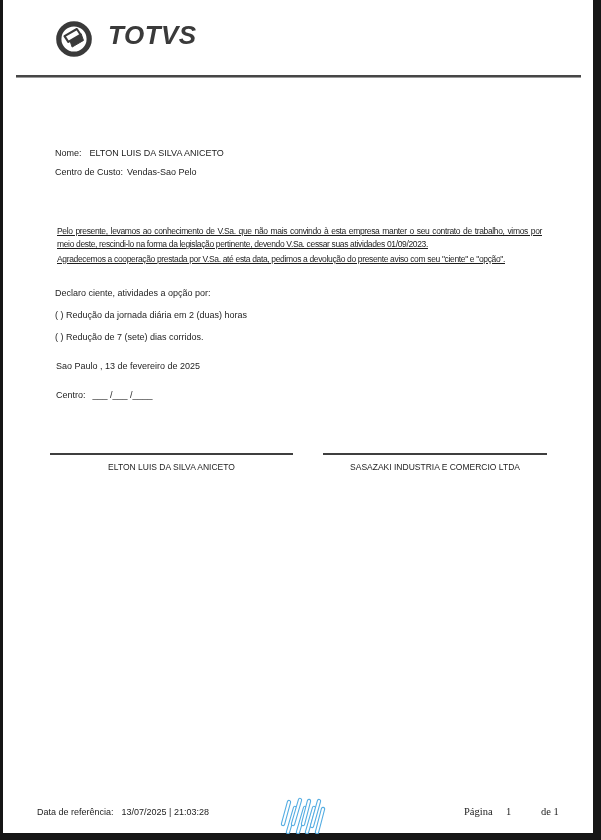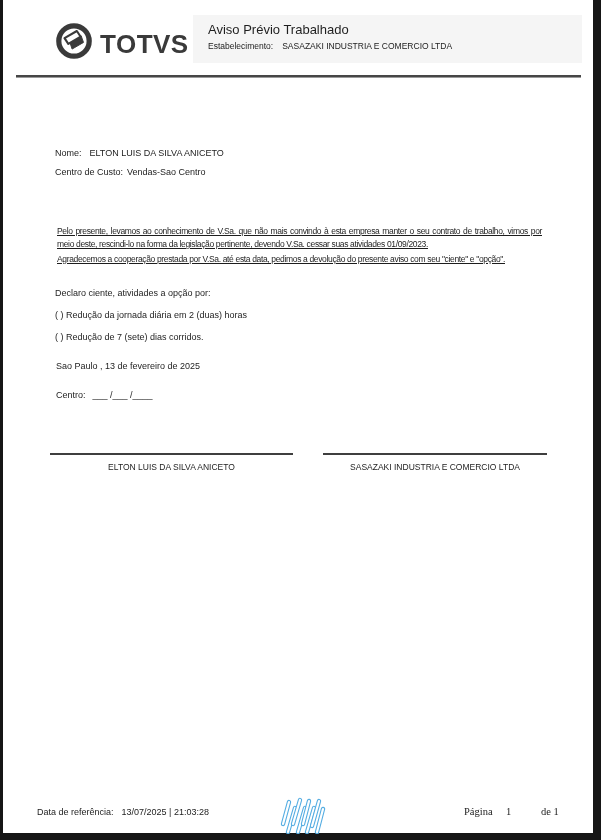--- a/index.html
+++ b/index.html
@@ -13,21 +13,21 @@
     color: #1d1d1d;
   }
   
   .border-left  { position: absolute; left: 0; top: 0; width: 3px; height: 840px; background: #161616; }
   .border-right { position: absolute; left: 593px; top: 0; width: 8px; height: 840px; background: #161616; }
   .border-bottom{ position: absolute; left: 0; top: 833px; width: 601px; height: 7px; background: #161616; }
 
   
   .logo {
     position: absolute; left: 55px; top: 20px; height: 40px;
-    display: flex; align-items: flex-end; gap: 7px;
+    display: flex; align-items: flex-start; gap: 15px; font-style: italic;
   }
   .logo-icon { width: 38px; height: 38px; display: block; }
   .logo-text {
     font-size: 26px; font-weight: 800; color: #3a3a3a; letter-spacing: 0.5px;
   }
   .title-box {
     position: absolute; left: 193px; top: 15px; width: 389px; height: 48px;
     background: #f5f5f5; box-sizing: border-box; padding: 7px 0 0 15px;
   }
   .report-title { font-size: 13px; font-weight: 500; color: #1f1f1f; }
@@ -83,35 +83,29 @@
 
   <div class="logo">
     <svg class="logo-icon" viewBox="0 0 40 40">
       <circle cx="20" cy="20" r="16" fill="#ffffff" stroke="#3a3a3a" stroke-width="5.5"></circle>
       <path d="M15.5 21 L27.5 14.5 L30 21.5 L18 28.5 Z" fill="#3a3a3a" stroke="#3a3a3a" stroke-linejoin="round"></path>
       <path d="M10 17 L23 9.5 L27 15.5 L14 23 Z" fill="#ffffff" stroke="#3a3a3a" stroke-width="2.2" stroke-linejoin="round"></path>
     </svg>
     <span class="logo-text">TOTVS</span>
   </div>
 
-  <div class="title-box">
-    <div class="report-title">Aviso Prévio Trabalhado</div>
-    <div class="estab-line">
-      <span class="estab-label">Estabelecimento:</span><span class="estab-value">SASAZAKI INDUSTRIA E COMERCIO LTDA</span>
-    </div>
-  </div>
 
   <div class="header-rule"></div>
 
   <div class="line nome-line">
     <span>Nome:</span><span class="val">ELTON LUIS DA SILVA ANICETO</span>
   </div>
 
   <div class="line centro-line">
-    <span>Centro de Custo:</span><span class="val" style="margin-left:4px">Vendas-Sao Centro</span>
+    <span>Centro de Custo:</span><span class="val" style="margin-left:4px">Vendas-Sao Pelo</span>
   </div>
 
   <div class="para">
     <p class="just">Pelo presente, levamos ao conhecimento de V.Sa. que não mais convindo à esta empresa manter o seu contrato de trabalho, vimos por meio deste, rescindi-lo na forma da legislação pertinente, devendo V.Sa. cessar suas atividades 01/09/2023.</p>
     <p>Agradecemos a cooperação prestada por V.Sa. até esta data, pedimos a devolução do presente aviso com seu "ciente" e "opção".</p>
   </div>
 
   <div class="line declaro-line">Declaro ciente, atividades a opção por:</div>
 
   <div class="line option1-line">( ) Redução da jornada diária em 2 (duas) horas</div>

